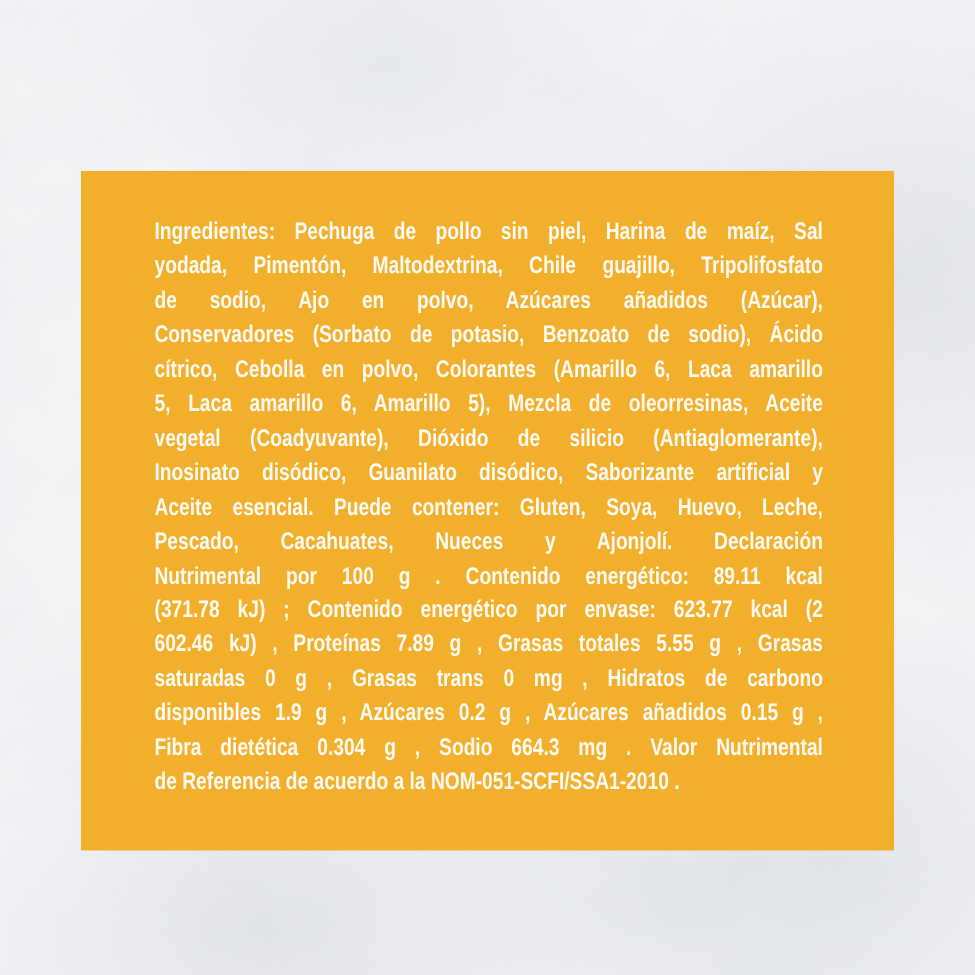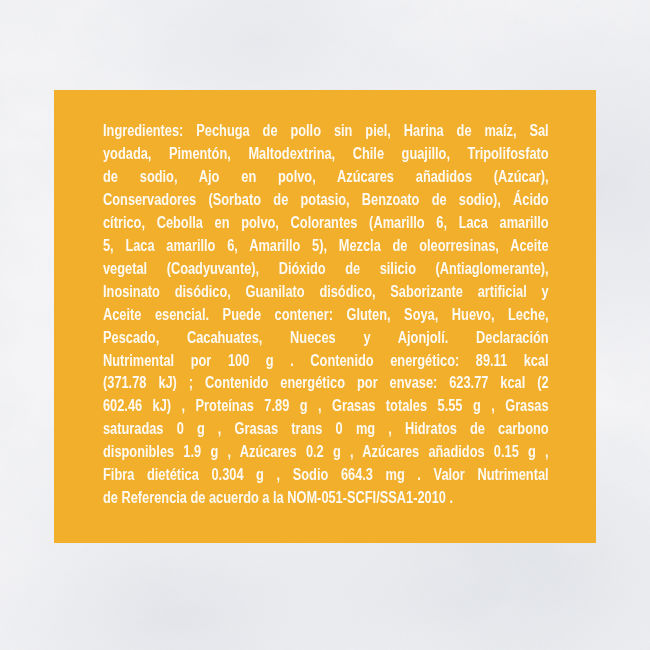--- a/index.html
+++ b/index.html
@@ -20,21 +20,21 @@
 
   .marble-svg {
     position: absolute;
     inset: 0;
     display: block;
   }
 
   .label-box {
     position: absolute;
     left: 54px;
-    top: 90px;
+    top: 114px;
     width: 542px;
     height: 453px;
     background: #F2AF2B;
   }
 
   .label-text {
     position: absolute;
     left: 49px;
     top: 30px;
     width: 557px;

